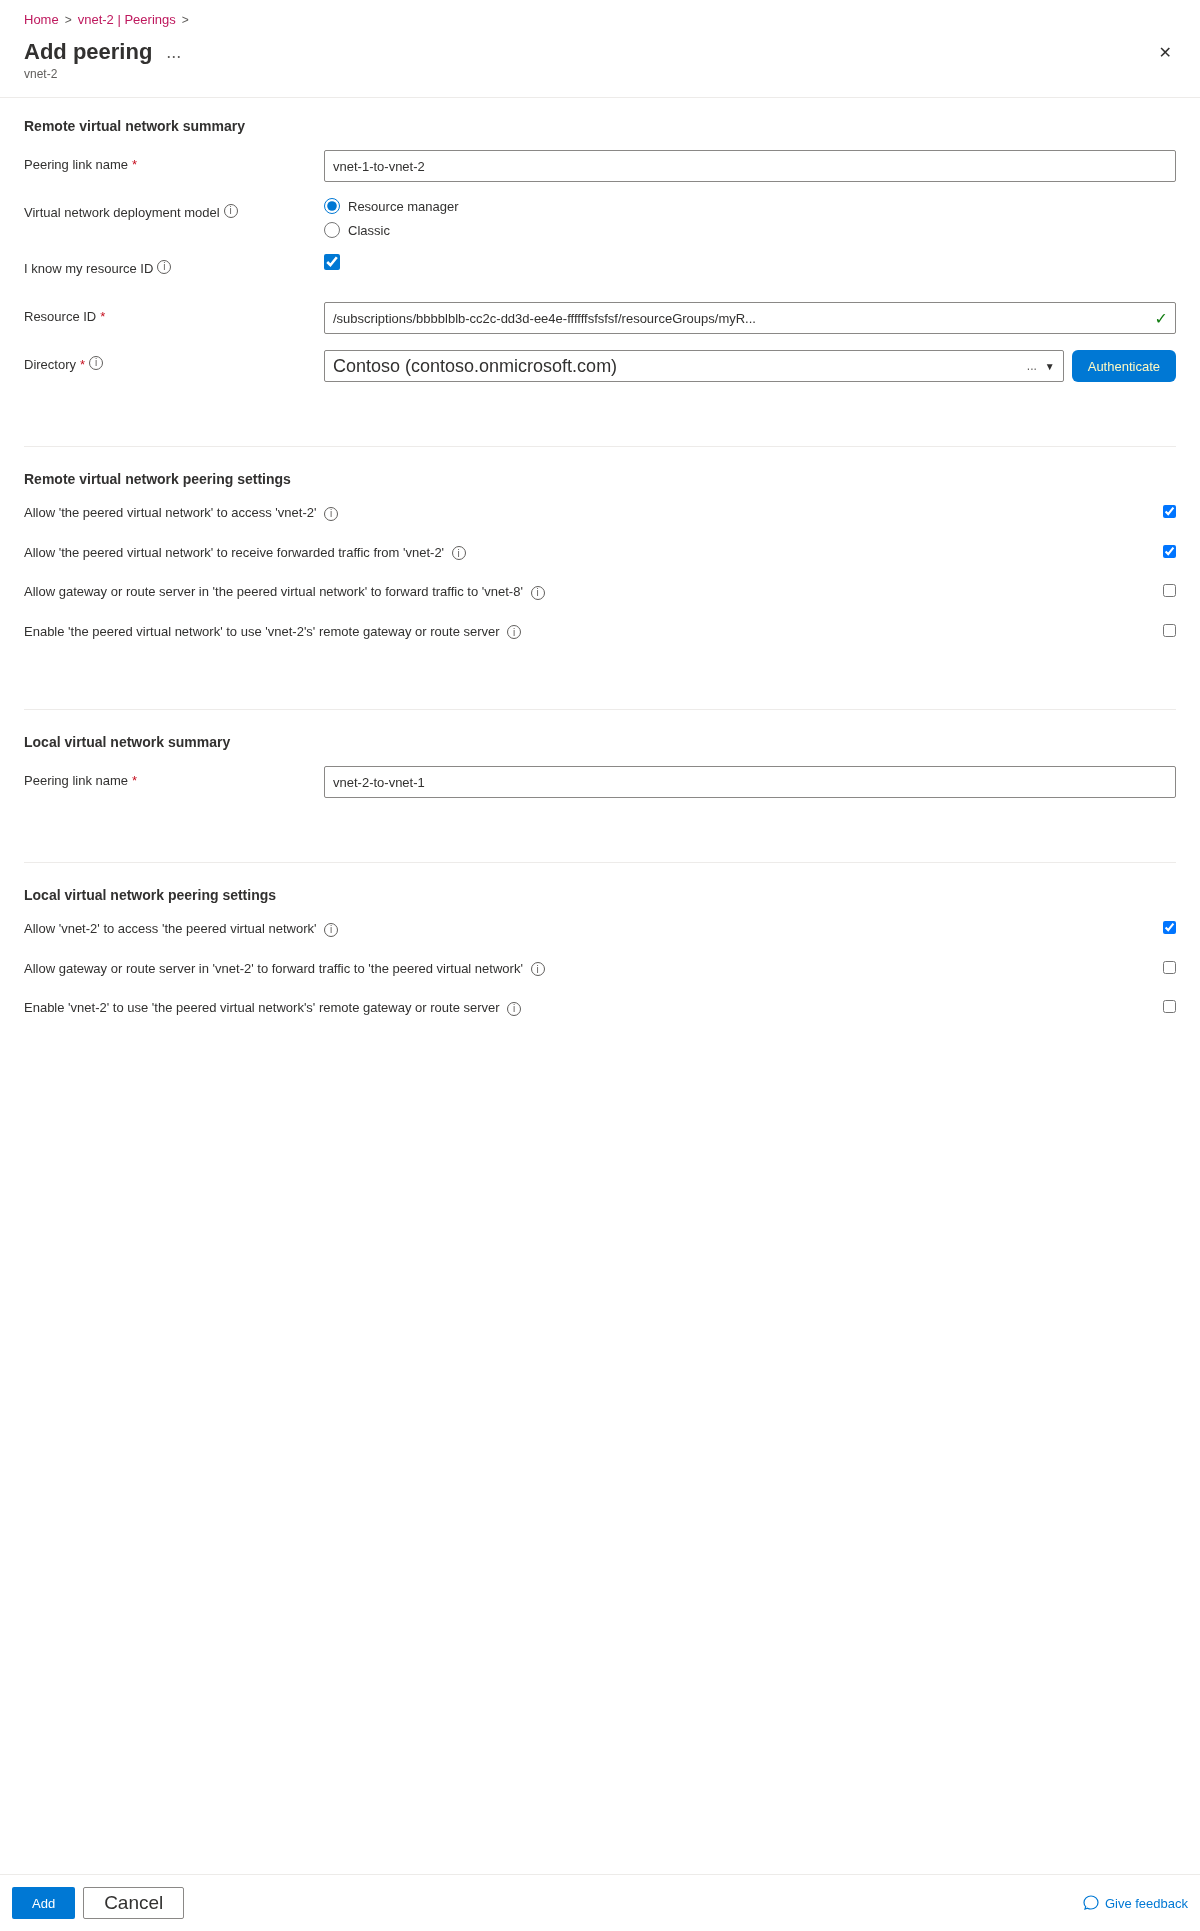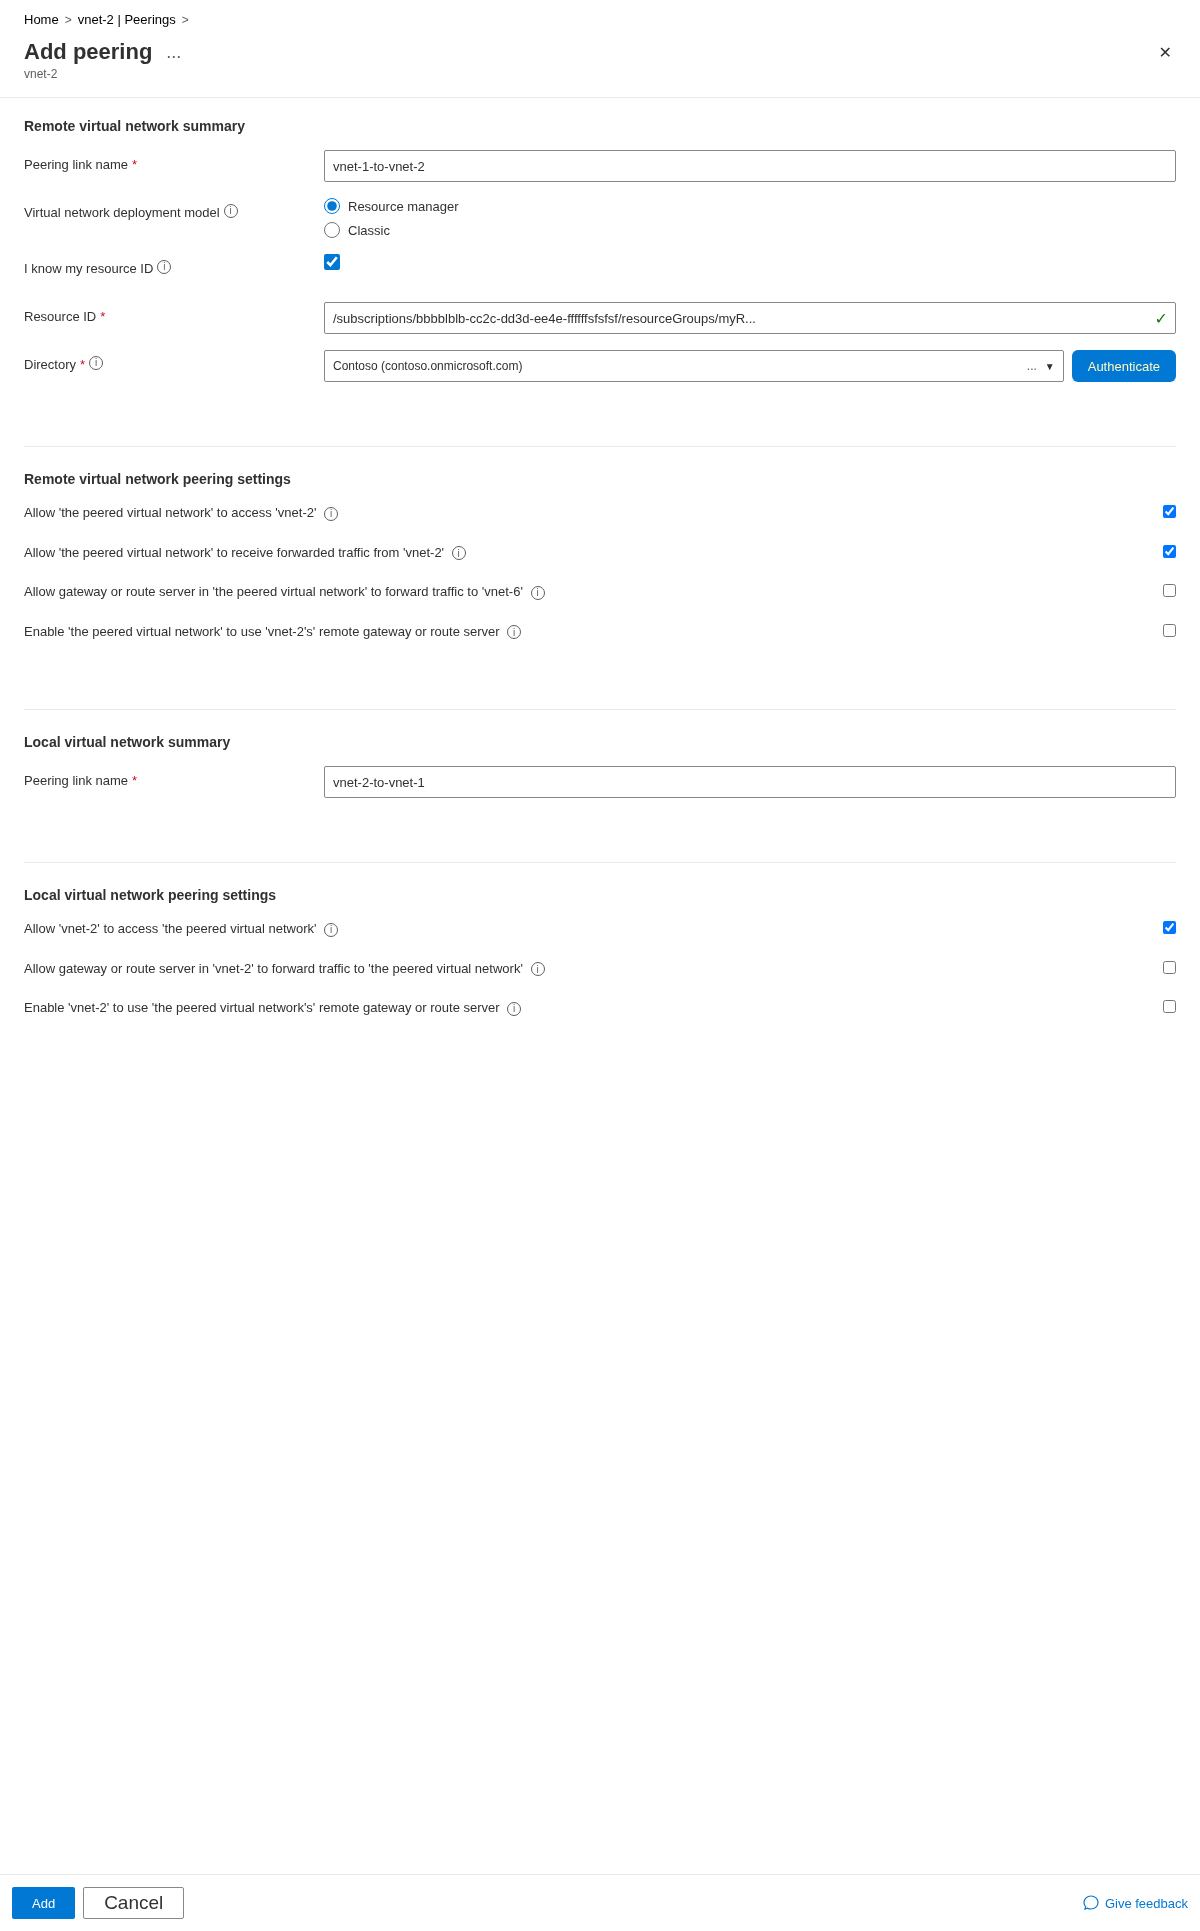--- a/index.html
+++ b/index.html
@@ -14,21 +14,21 @@
 
     
     .breadcrumb {
       padding: 12px 24px 8px 24px;
       display: flex;
       align-items: center;
       gap: 6px;
       font-size: 13px;
     }
     .breadcrumb a {
-      color: #000000;
+      color: #be185d;
       text-decoration: none;
     }
     .breadcrumb-sep {
       color: #605e5c;
       font-size: 12px;
     }
 
     
     .page-header {
       padding: 4px 24px 16px 24px;
@@ -311,21 +311,21 @@
       border: 1px solid #8a8886;
       border-radius: 2px;
       padding: 0 8px;
       flex: 1;
       background: #fff;
       cursor: pointer;
       gap: 4px;
     }
     .dir-select-box-text {
       flex: 1;
-      font-size: 12px;
+      font-size: 18px;
       color: #323130;
     }
     .dir-select-box-dots {
       font-size: 12px;
       color: #605e5c;
       margin-right: 4px;
     }
     .dir-select-box-chevron {
       font-size: 10px;
       color: #323130;
@@ -452,21 +452,21 @@
       <span>Allow 'the peered virtual network' to receive forwarded traffic from 'vnet-2'</span>
       <span class="info-icon" style="margin-left:4px">i</span>
     </div>
     <div class="checkbox-control">
       <input type="checkbox" checked="" style="">
     </div>
   </div>
 
   <div class="checkbox-form-row">
     <div class="checkbox-label-area">
-      <span>Allow gateway or route server in 'the peered virtual network' to forward traffic to 'vnet-6'</span>
+      <span>Allow gateway or route server in 'the peered virtual network' to forward traffic to 'vnet-8'</span>
       <span class="info-icon" style="margin-left:4px">i</span>
     </div>
     <div class="checkbox-control">
       <input type="checkbox" style="">
     </div>
   </div>
 
   <div class="checkbox-form-row">
     <div class="checkbox-label-area">
       <span>Enable 'the peered virtual network' to use 'vnet-2's' remote gateway or route server</span>

